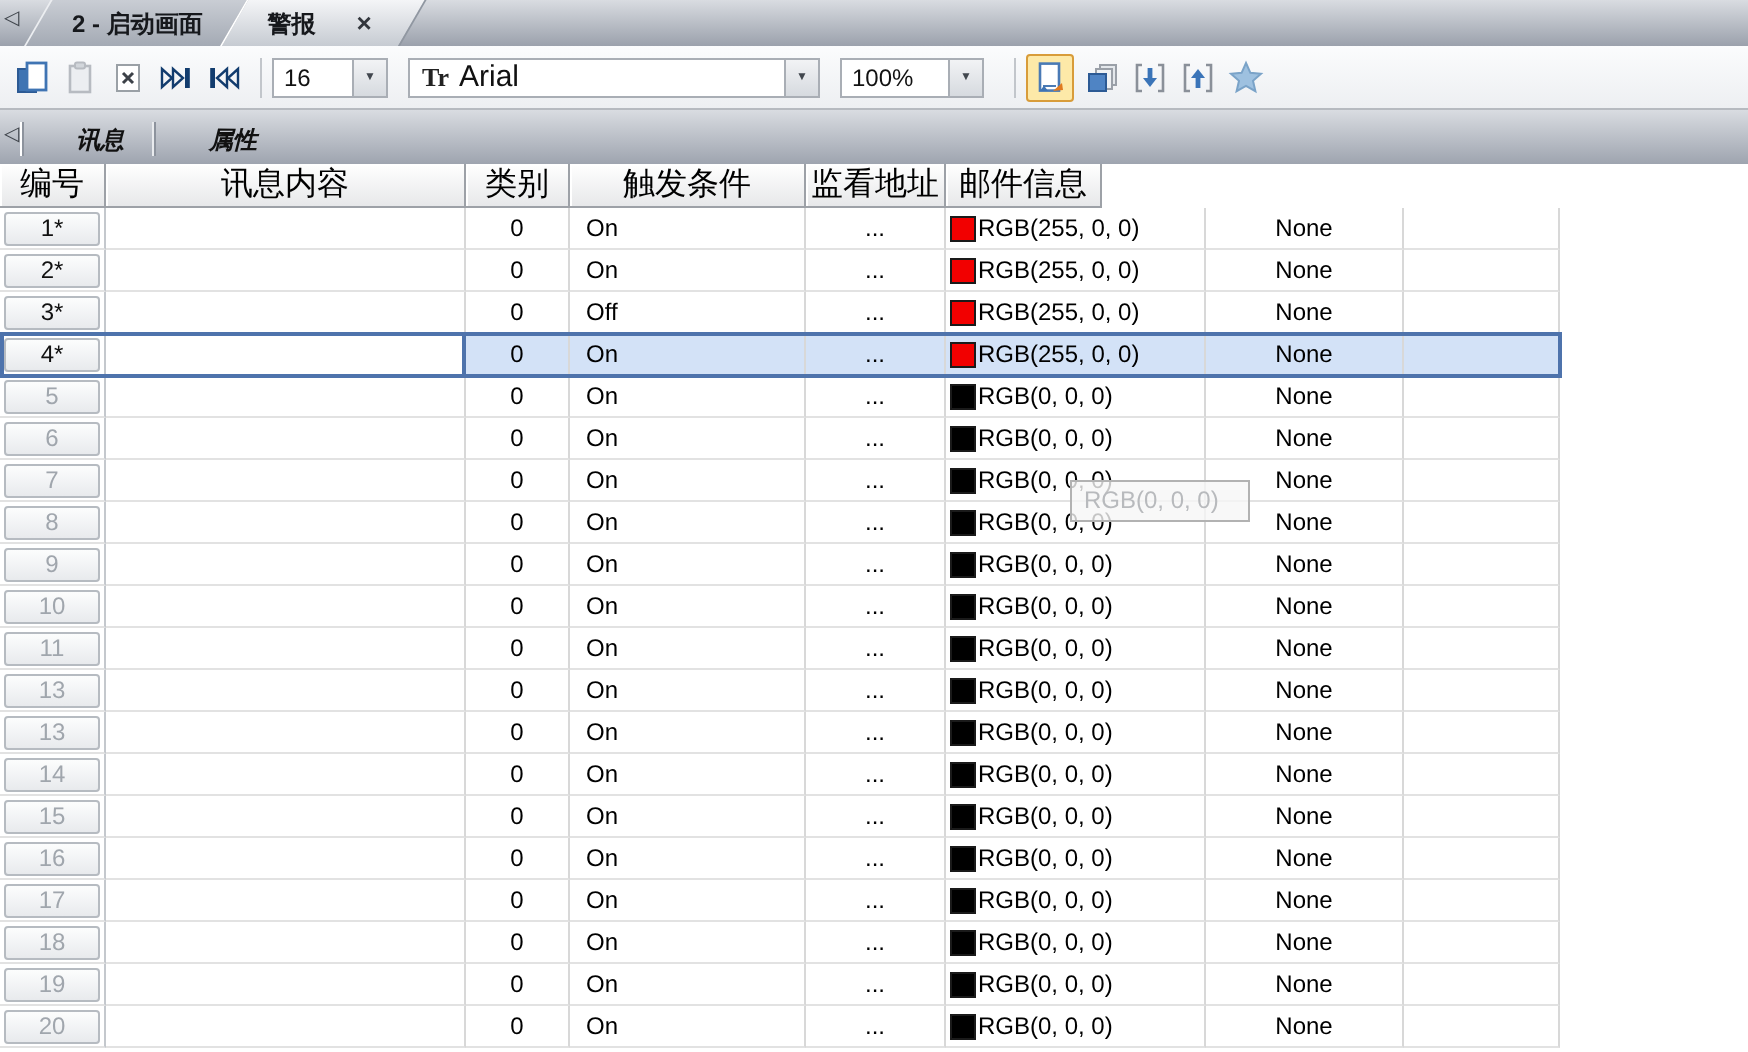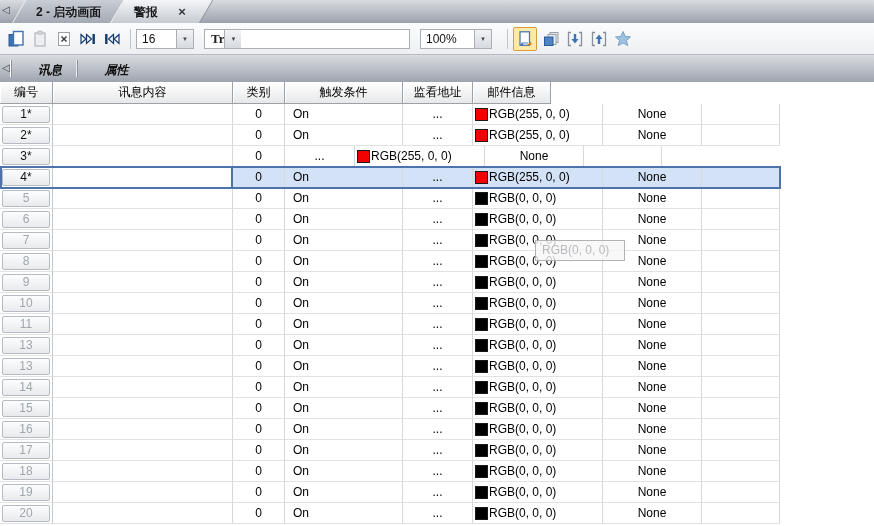--- a/index.html
+++ b/index.html
@@ -39,21 +39,21 @@
   .stab .mtab-bg { transform:skewX(-32deg); }
   .stab.active .mtab-bg { background:linear-gradient(#ffffff,#f3f4f6); border-left:1px solid #fff; border-right:1px solid #8d939d; }
   .stab.inactive .mtab-bg { background:linear-gradient(#ced2d8,#b0b6c0); border-left:1px solid #e9ebee; border-right:1px solid #8d939d; }
   .stab-label { position:relative; z-index:1; display:inline-block; padding:7px 18px 0 26px; font-size:12px; font-weight:bold; color:#111; }
   .stab1 { margin-left:10px; z-index:2; }
   .stab2 { margin-left:-8px; }
 
   
   .grid { position:absolute; left:0; top:82px; right:0; bottom:0; background:#fff; overflow:hidden; }
   .thead { display:flex; height:22px; }
-  .hcell { height:22px; background:linear-gradient(#ffffff,#e7e8ea); border-right:1px solid #9da1a7; border-bottom:1px solid #9da1a7; box-shadow:inset 1px 1px 0 #fff; display:flex; align-items:center; justify-content:center; font-size:12px; color:#000; }
+  .hcell { height:22px; background:linear-gradient(#ffffff,#e7e8ea); border-right:1px solid #9da1a7; border-bottom:1px solid #9da1a7; box-shadow:inset 1px 1px 0 #fff; display:flex; align-items:center; justify-content:center; font-size:16px; color:#000; }
   .col-0{width:53px;} .col-1{width:180px;} .col-2{width:52px;} .col-3{width:118px;}
   .col-4{width:70px;} .col-5{width:130px;} .col-6{width:99px;} .col-7{width:78px;}
   .trow { display:flex; height:21px; }
   .cell { height:21px; border-right:1px solid #d8d8d8; border-bottom:1px solid #e2e2e2; font-size:12px; color:#000; display:flex; align-items:center; background:#fff; overflow:hidden; }
   .cell.center { justify-content:center; }
   .cell.left { padding-left:8px; }
   .cell.col-0 { border-right:1px solid #c4c8cd; background:#fff; padding:1px 2px; }
   .rowbtn { flex:1; height:17px; margin-top:0px; border:1px solid #b6bbc1; border-radius:2px; background:linear-gradient(#fcfdfd,#e8eaed); display:flex; align-items:center; justify-content:center; font-size:12px; color:#a0a6ad; }
   .rowbtn.dark { color:#111; }
   .swatch { width:13px; height:13px; border:1px solid #1a1a1a; margin-left:2px; margin-right:1px; flex:0 0 auto; }
@@ -118,20 +118,21 @@
         <path d="M16 4.5 L11 9 L16 13.5 Z" fill="none" stroke="#123c6e" stroke-width="1.2"></path>
       </svg>
     </span>
     <span class="tsep"></span>
     <div class="combo combo-size">
       <span class="combo-val">16</span>
       <span class="combo-arrow">▼</span>
     </div>
     <div class="combo combo-font">
       <span class="tr-glyph">Tr</span>
+      <span class="combo-val">Arial</span>
       <span class="combo-arrow">▼</span>
     </div>
     <div class="combo combo-zoom">
       <span class="combo-val">100%</span>
       <span class="combo-arrow">▼</span>
     </div>
     <span class="tsep"></span>
     <span class="tbtn-hl">
       <svg width="18" height="18" viewBox="0 0 18 18">
         <rect x="4" y="1.8" width="9.5" height="13.5" fill="#fff" stroke="#4a7ab5" stroke-width="1.3"></rect>
@@ -221,20 +222,21 @@
           </div>
           <div class="cell col-6 center">None</div>
           <div class="cell col-7"></div>
         </div>
         <div class="trow">
           <div class="cell col-0">
             <div class="rowbtn dark">3*</div>
           </div>
           <div class="cell col-1"></div>
           <div class="cell col-2 center">0</div>
+          <div class="cell col-3 left">Off</div>
           <div class="cell col-4 center">...</div>
           <div class="cell col-5">
             <span class="swatch" style="background: rgb(242, 0, 0);"></span>
             <span>RGB(255, 0, 0)</span>
           </div>
           <div class="cell col-6 center">None</div>
           <div class="cell col-7"></div>
         </div>
         <div class="trow selected">
           <div class="cell col-0">

